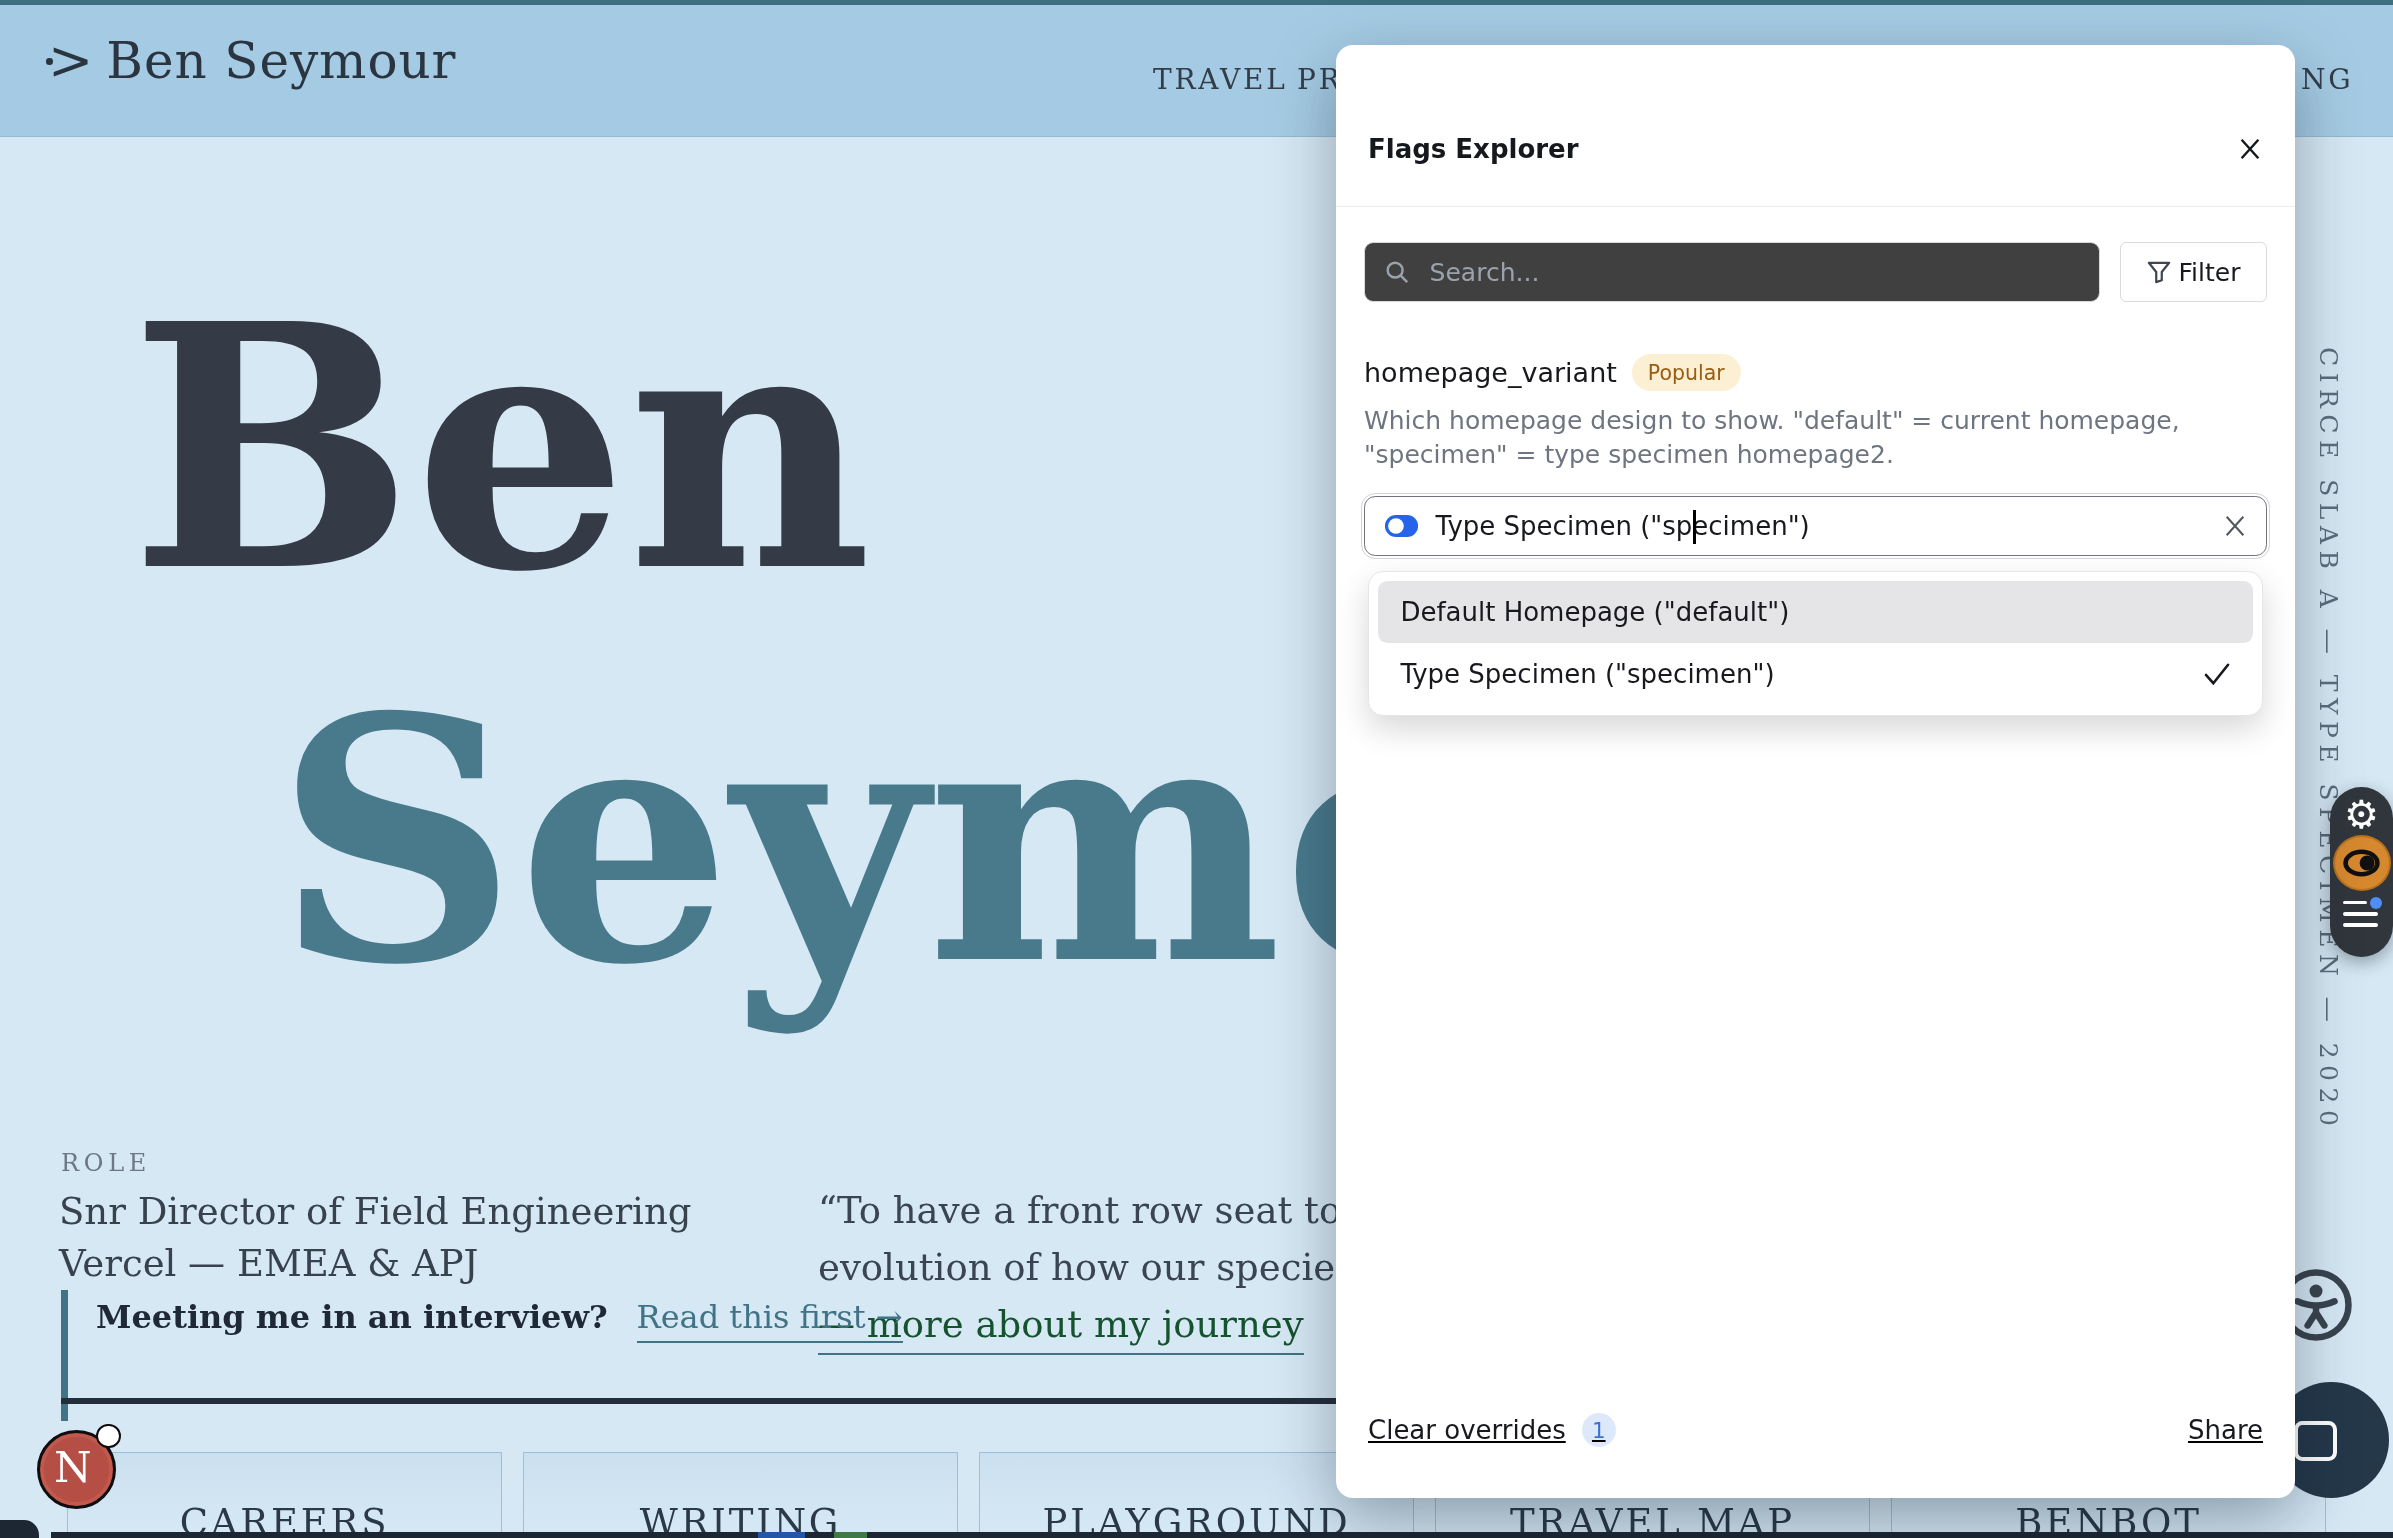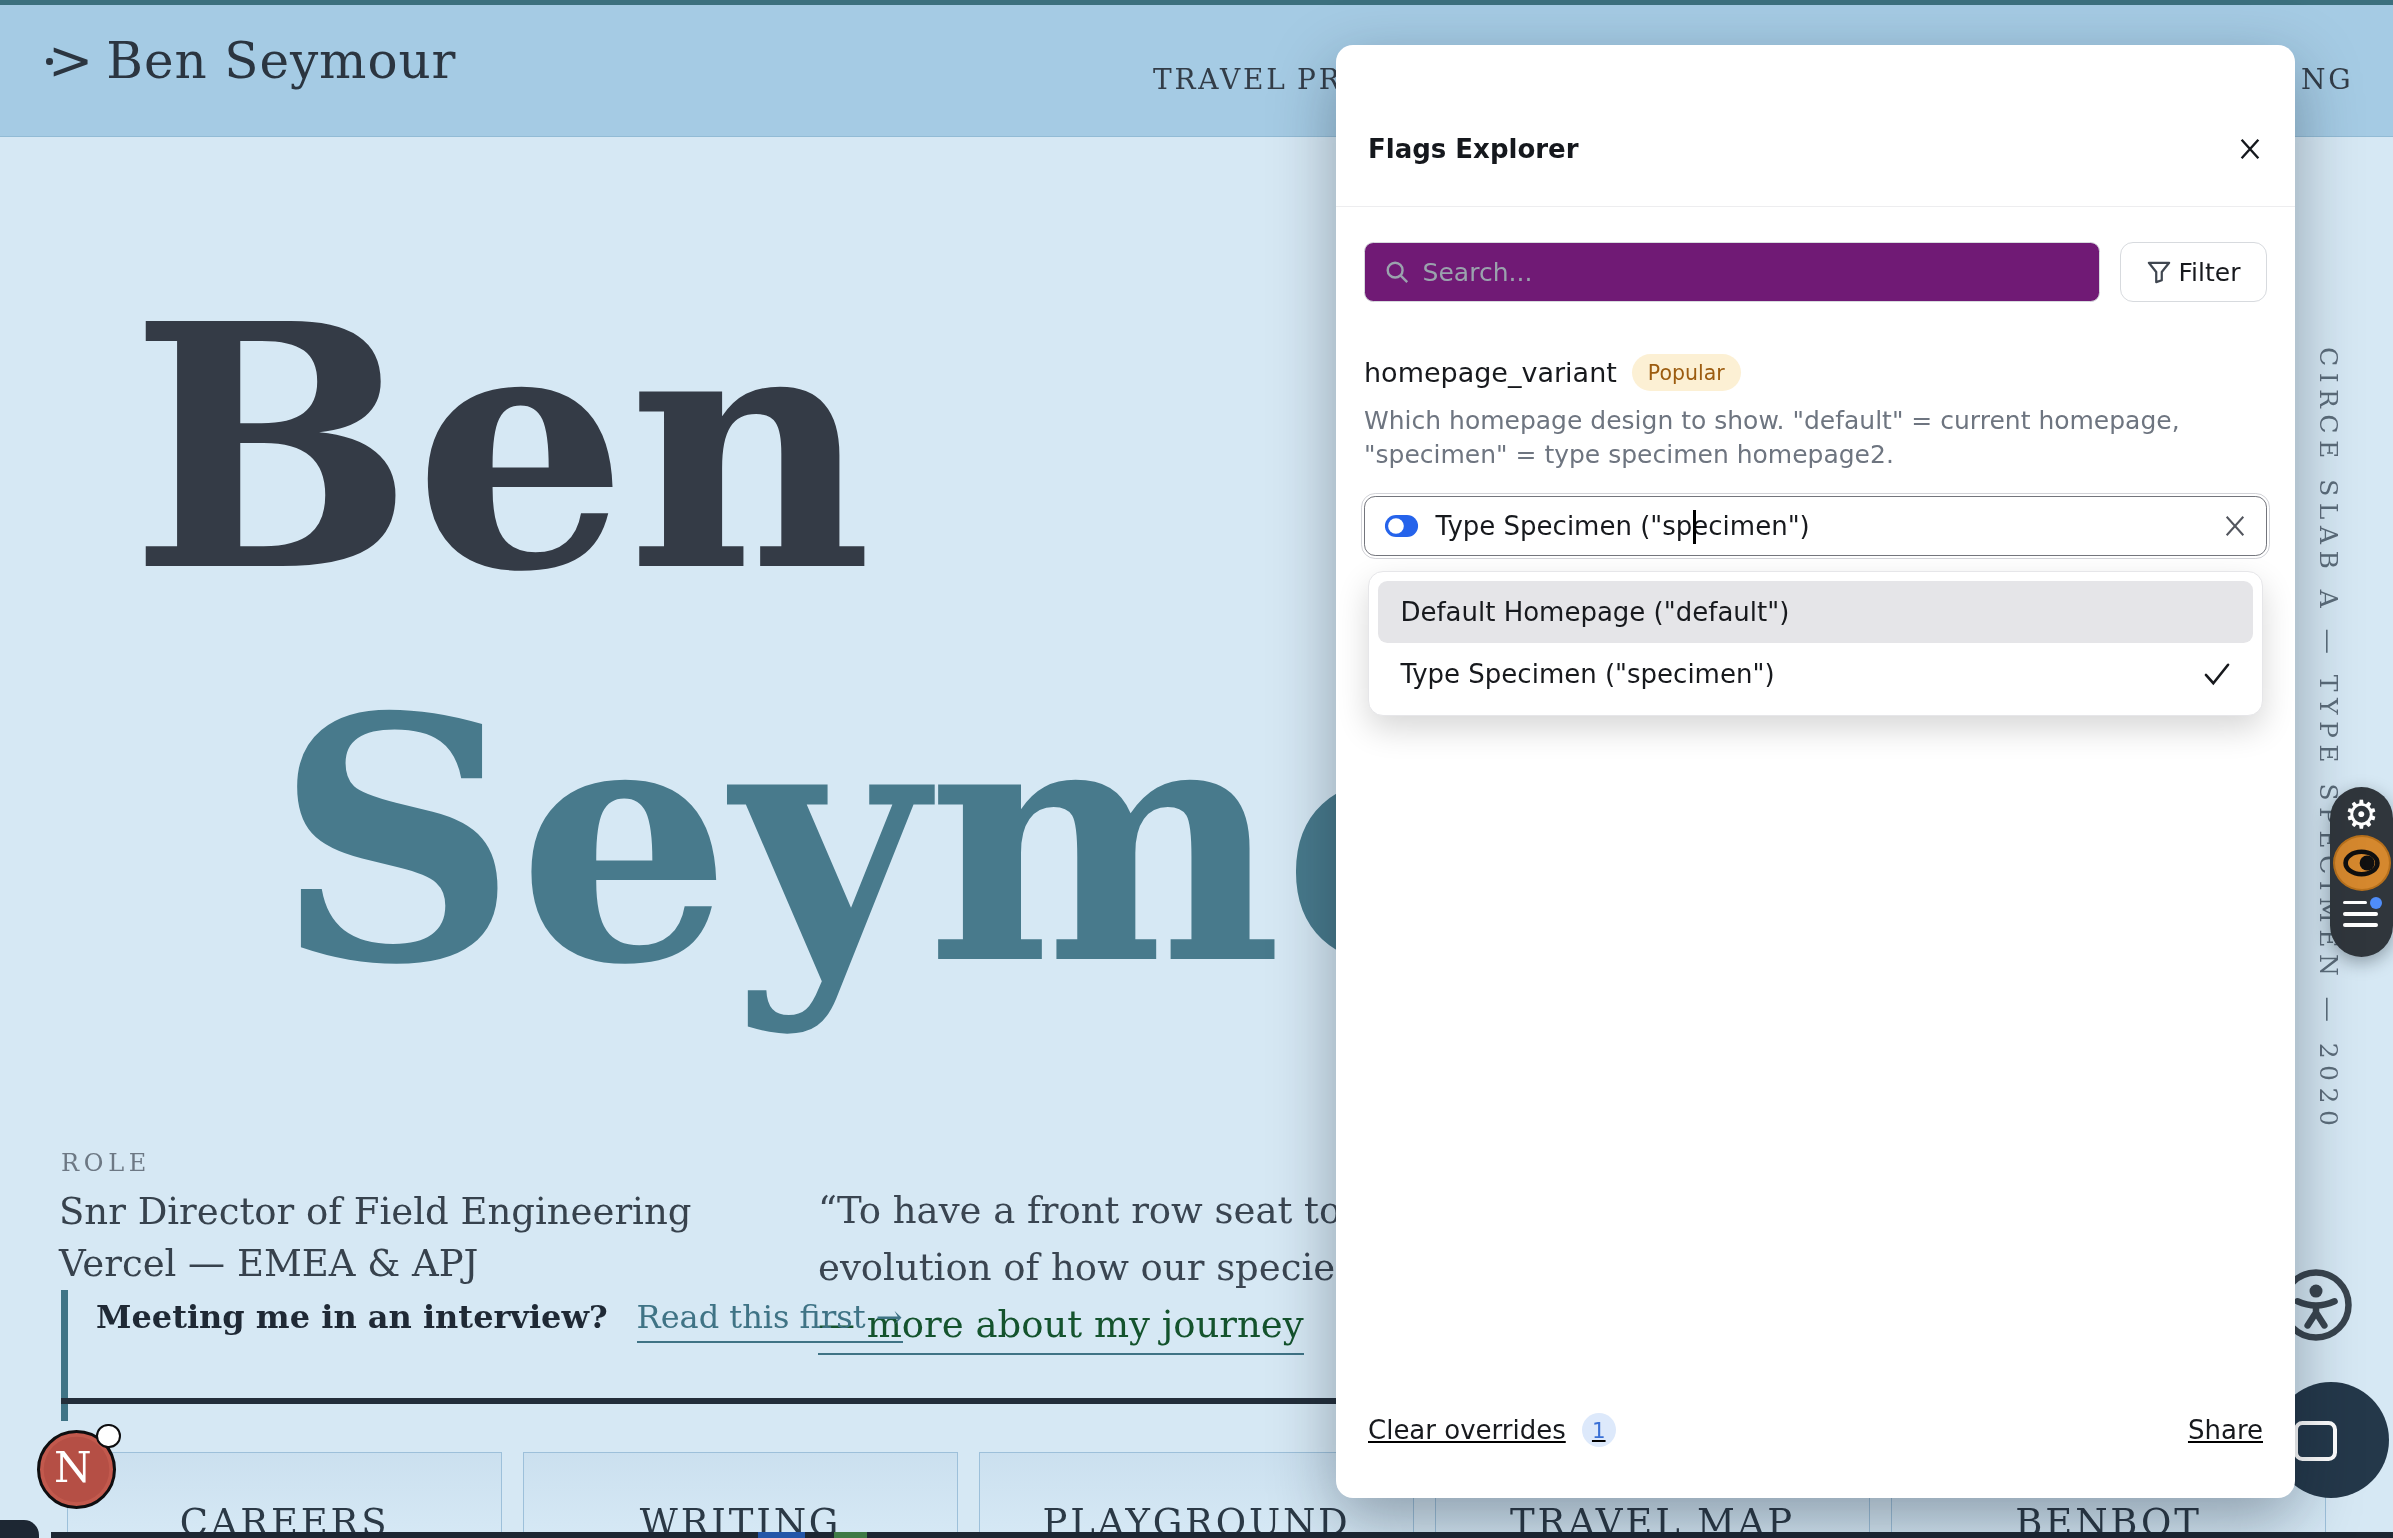--- a/index.html
+++ b/index.html
@@ -64,23 +64,23 @@
   #pill .menubtn .ndot{position:absolute;right:0;top:0;width:12px;height:12px;border-radius:50%;background:#4f8df9;}
   
   #panel{left:1336px;top:45px;width:959px;height:1453px;background:#fff;border-radius:17px;
          box-shadow:0 22.4px 65px rgba(15,25,40,.35);display:flex;flex-direction:column;}
   #p-head{height:90px;flex:none;display:flex;align-items:center;padding:12px 32px;border-bottom:1.9px solid #ededef;margin-top:47px;}
   #p-title{font-size:26px;font-weight:600;color:#15181d;}
   #p-close{margin-left:auto;cursor:pointer;display:flex;}
   #p-body{padding:35px 28px 0;flex:none;}
   #srow{display:flex;gap:19.6px;}
   #search{flex:1;height:58px;border:1.9px solid #d7dade;border-radius:9.3px;display:flex;align-items:center;
-          padding:0 18.6px;gap:13px;background:#701a75;text-align:center;}
+          padding:0 18.6px;gap:20px;background:#404040;text-align:center;}
   #search .ph{font-size:25px;color:#9aa3ad;}
-  #filter{width:145px;height:58px;border:1.9px solid #d7dade;border-radius:13px;display:flex;align-items:center;
+  #filter{width:145px;height:58px;border:1.9px solid #d7dade;border-radius:6px;display:flex;align-items:center;
           justify-content:center;gap:8px;cursor:pointer;background:#fff;}
   #filter .fl{font-size:25px;color:#17191d;}
   #branch{margin-top:25px;height:91px;border-radius:9.3px;background:#e7eefb;display:flex;align-items:center;
           padding:0 24px;cursor:pointer;}
   #branch .bname{margin-left:15px;font-family:"DejaVu Sans Mono","Liberation Mono",monospace;
           font-weight:bold;font-size:26px;color:#1d4fd8;}
   #branch .chev{margin-left:auto;display:flex;}
   #flag{margin-top:52px;}
   #fname-row{display:flex;align-items:center;}
   #fname{font-size:27px;color:#17191d;font-weight:500;}

